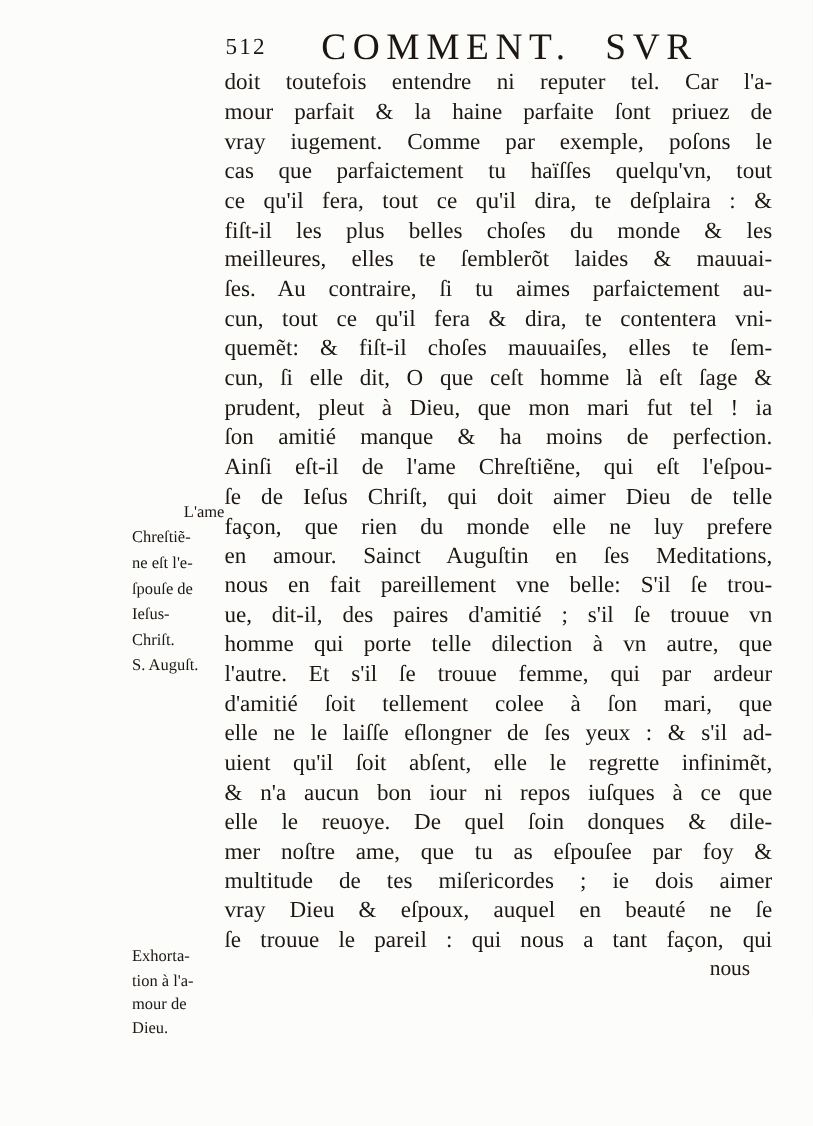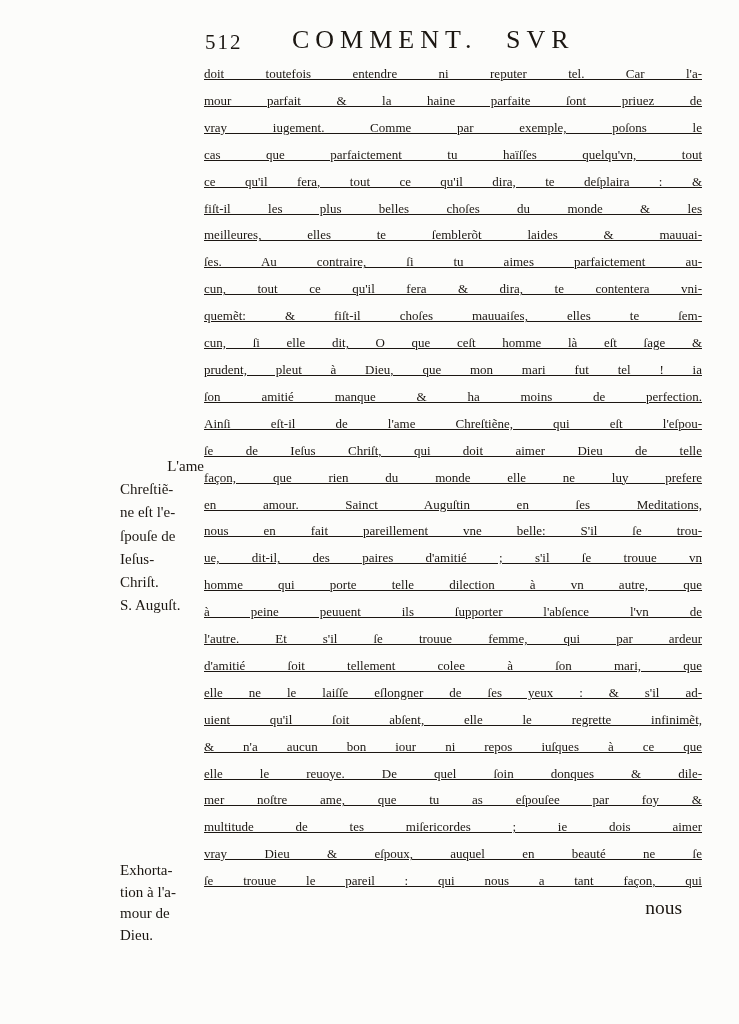--- a/index.html
+++ b/index.html
@@ -16,31 +16,30 @@
     overflow:hidden;
     margin:0 auto;
   }
   
   .page-number{
     position:absolute;left:205px;top:30px;
     font-size:21px;letter-spacing:2px;
   }
   .running-title{
     position:absolute;left:292px;top:25px;
-    font-size:26px;letter-spacing:6px;word-spacing:16px;
+    font-size:34px;letter-spacing:6px;word-spacing:16px;
   }
   
   .body-text{
     position:absolute;left:204px;top:61px;width:498px;
   }
   .body-line{
-    font-size:13px;line-height:26.9px;
+    font-size:21px;line-height:26.9px;
     text-align:justify;text-align-last:justify;
     white-space:normal;
-    text-decoration:underline;
   }
   .catchword-line{
     font-size:19.5px;line-height:26.9px;
     text-align:right;padding-right:20px;
   }
   
   .margin-note{
     position:absolute;left:120px;width:86px;
     font-size:15px;
     color:var(--ink);
@@ -92,21 +91,20 @@
         <div class="body-line">cun, ſi elle dit, O que ceſt homme là eſt ſage &amp;</div>
         <div class="body-line">prudent, pleut à Dieu, que mon mari fut tel ! ia</div>
         <div class="body-line">ſon amitié manque &amp; ha moins de perfection.</div>
         <div class="body-line">Ainſi eſt-il de l'ame Chreſtiẽne, qui eſt l'eſpou-</div>
         <div class="body-line">ſe de Ieſus Chriſt, qui doit aimer Dieu de telle</div>
         <div class="body-line">façon, que rien du monde elle ne luy prefere</div>
         <div class="body-line">en amour. Sainct Auguſtin en ſes Meditations,</div>
         <div class="body-line">nous en fait pareillement vne belle: S'il ſe trou-</div>
         <div class="body-line">ue, dit-il, des paires d'amitié ; s'il ſe trouue vn</div>
         <div class="body-line">homme qui porte telle dilection à vn autre, que</div>
-        <div class="body-line">à peine peuuent ils ſupporter l'abſence l'vn de</div>
         <div class="body-line">l'autre. Et s'il ſe trouue femme, qui par ardeur</div>
         <div class="body-line">d'amitié ſoit tellement colee à ſon mari, que</div>
         <div class="body-line">elle ne le laiſſe eſlongner de ſes yeux : &amp; s'il ad-</div>
         <div class="body-line">uient qu'il ſoit abſent, elle le regrette infinimẽt,</div>
         <div class="body-line">&amp; n'a aucun bon iour ni repos iuſques à ce que</div>
         <div class="body-line">elle le reuoye.  De quel ſoin donques &amp; dile-</div>
         <div class="body-line">mer noſtre ame, que tu as eſpouſee par foy &amp;</div>
         <div class="body-line">multitude de tes miſericordes ; ie dois aimer</div>
         <div class="body-line">vray Dieu &amp; eſpoux, auquel en beauté ne ſe</div>
         <div class="body-line">ſe trouue le pareil : qui nous a tant façon, qui</div>

